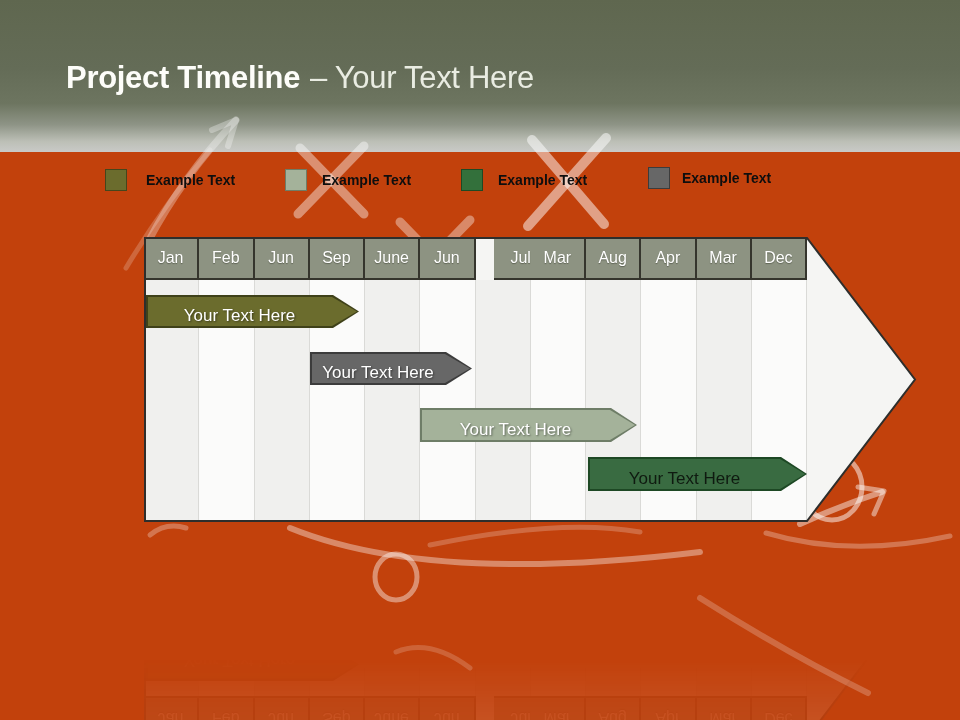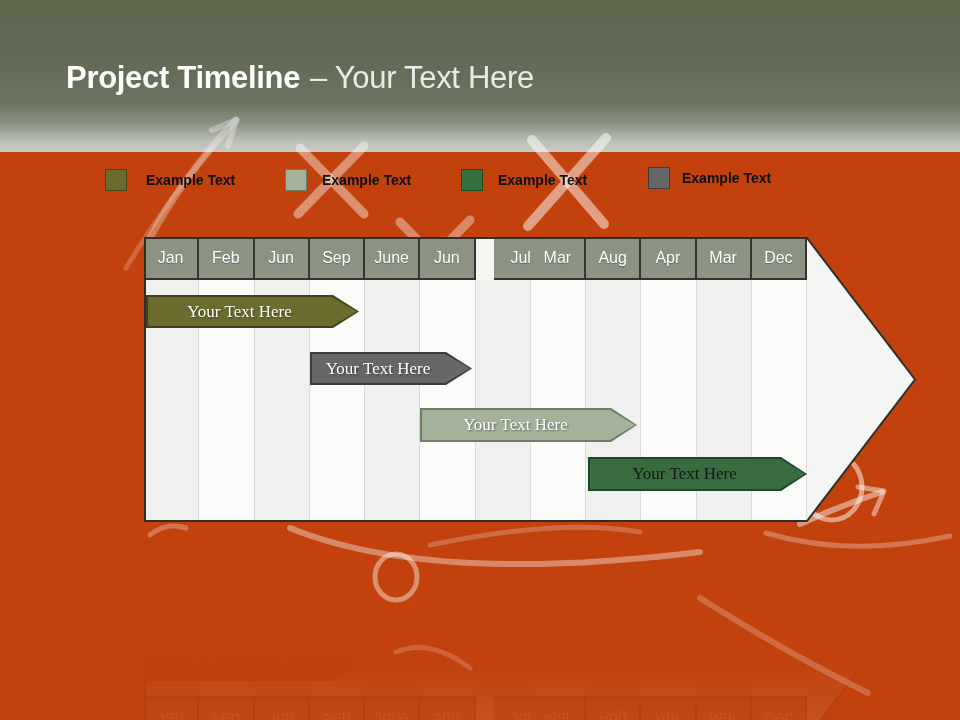--- a/index.html
+++ b/index.html
@@ -48,21 +48,21 @@
     position:absolute;top:1.5px;height:41.5px;width:55.25px;box-sizing:border-box;z-index:2;
     background:#8d9382;border-right:2px solid #35352d;border-bottom:2px solid #35352d;
     display:flex;align-items:center;justify-content:center;
     color:#ffffff;font-size:16px;text-shadow:0 1px 1px rgba(40,45,30,0.45);
   }
   
   .bar{position:absolute;z-index:4;
     clip-path:polygon(0 0, calc(100% - 26px) 0, 100% 50%, calc(100% - 26px) 100%, 0 100%);}
   .bar-fill{position:absolute;left:2px;top:2px;right:2px;bottom:2px;
     clip-path:polygon(0 0, calc(100% - 25px) 0, 100% 50%, calc(100% - 25px) 100%, 0 100%);
-    display:flex;align-items:center;font-family:Liberation Serif, serif;}
+    display:flex;align-items:flex-end;}
   .bar-label{width:100%;box-sizing:border-box;padding-right:26px;text-align:center;
     font-size:17px;color:#ffffff;text-shadow:1px 1px 2px rgba(0,0,0,0.45);white-space:nowrap;}
   .bar-1{left:2px;top:58px;width:213px;height:33px;background:#3f4119;}
   .bar-1 .bar-fill{background:#6b6c2d;}
   .bar-2{left:166px;top:115px;width:162px;height:33px;background:#3c3c3c;}
   .bar-2 .bar-fill{background:#676767;}
   .bar-3{left:276px;top:171px;width:217px;height:34px;background:#6e7d67;}
   .bar-3 .bar-fill{background:#a4b29a;}
   .bar-4{left:444px;top:220px;width:219px;height:34px;background:#1d4824;}
   .bar-4 .bar-fill{background:#396b41;}

